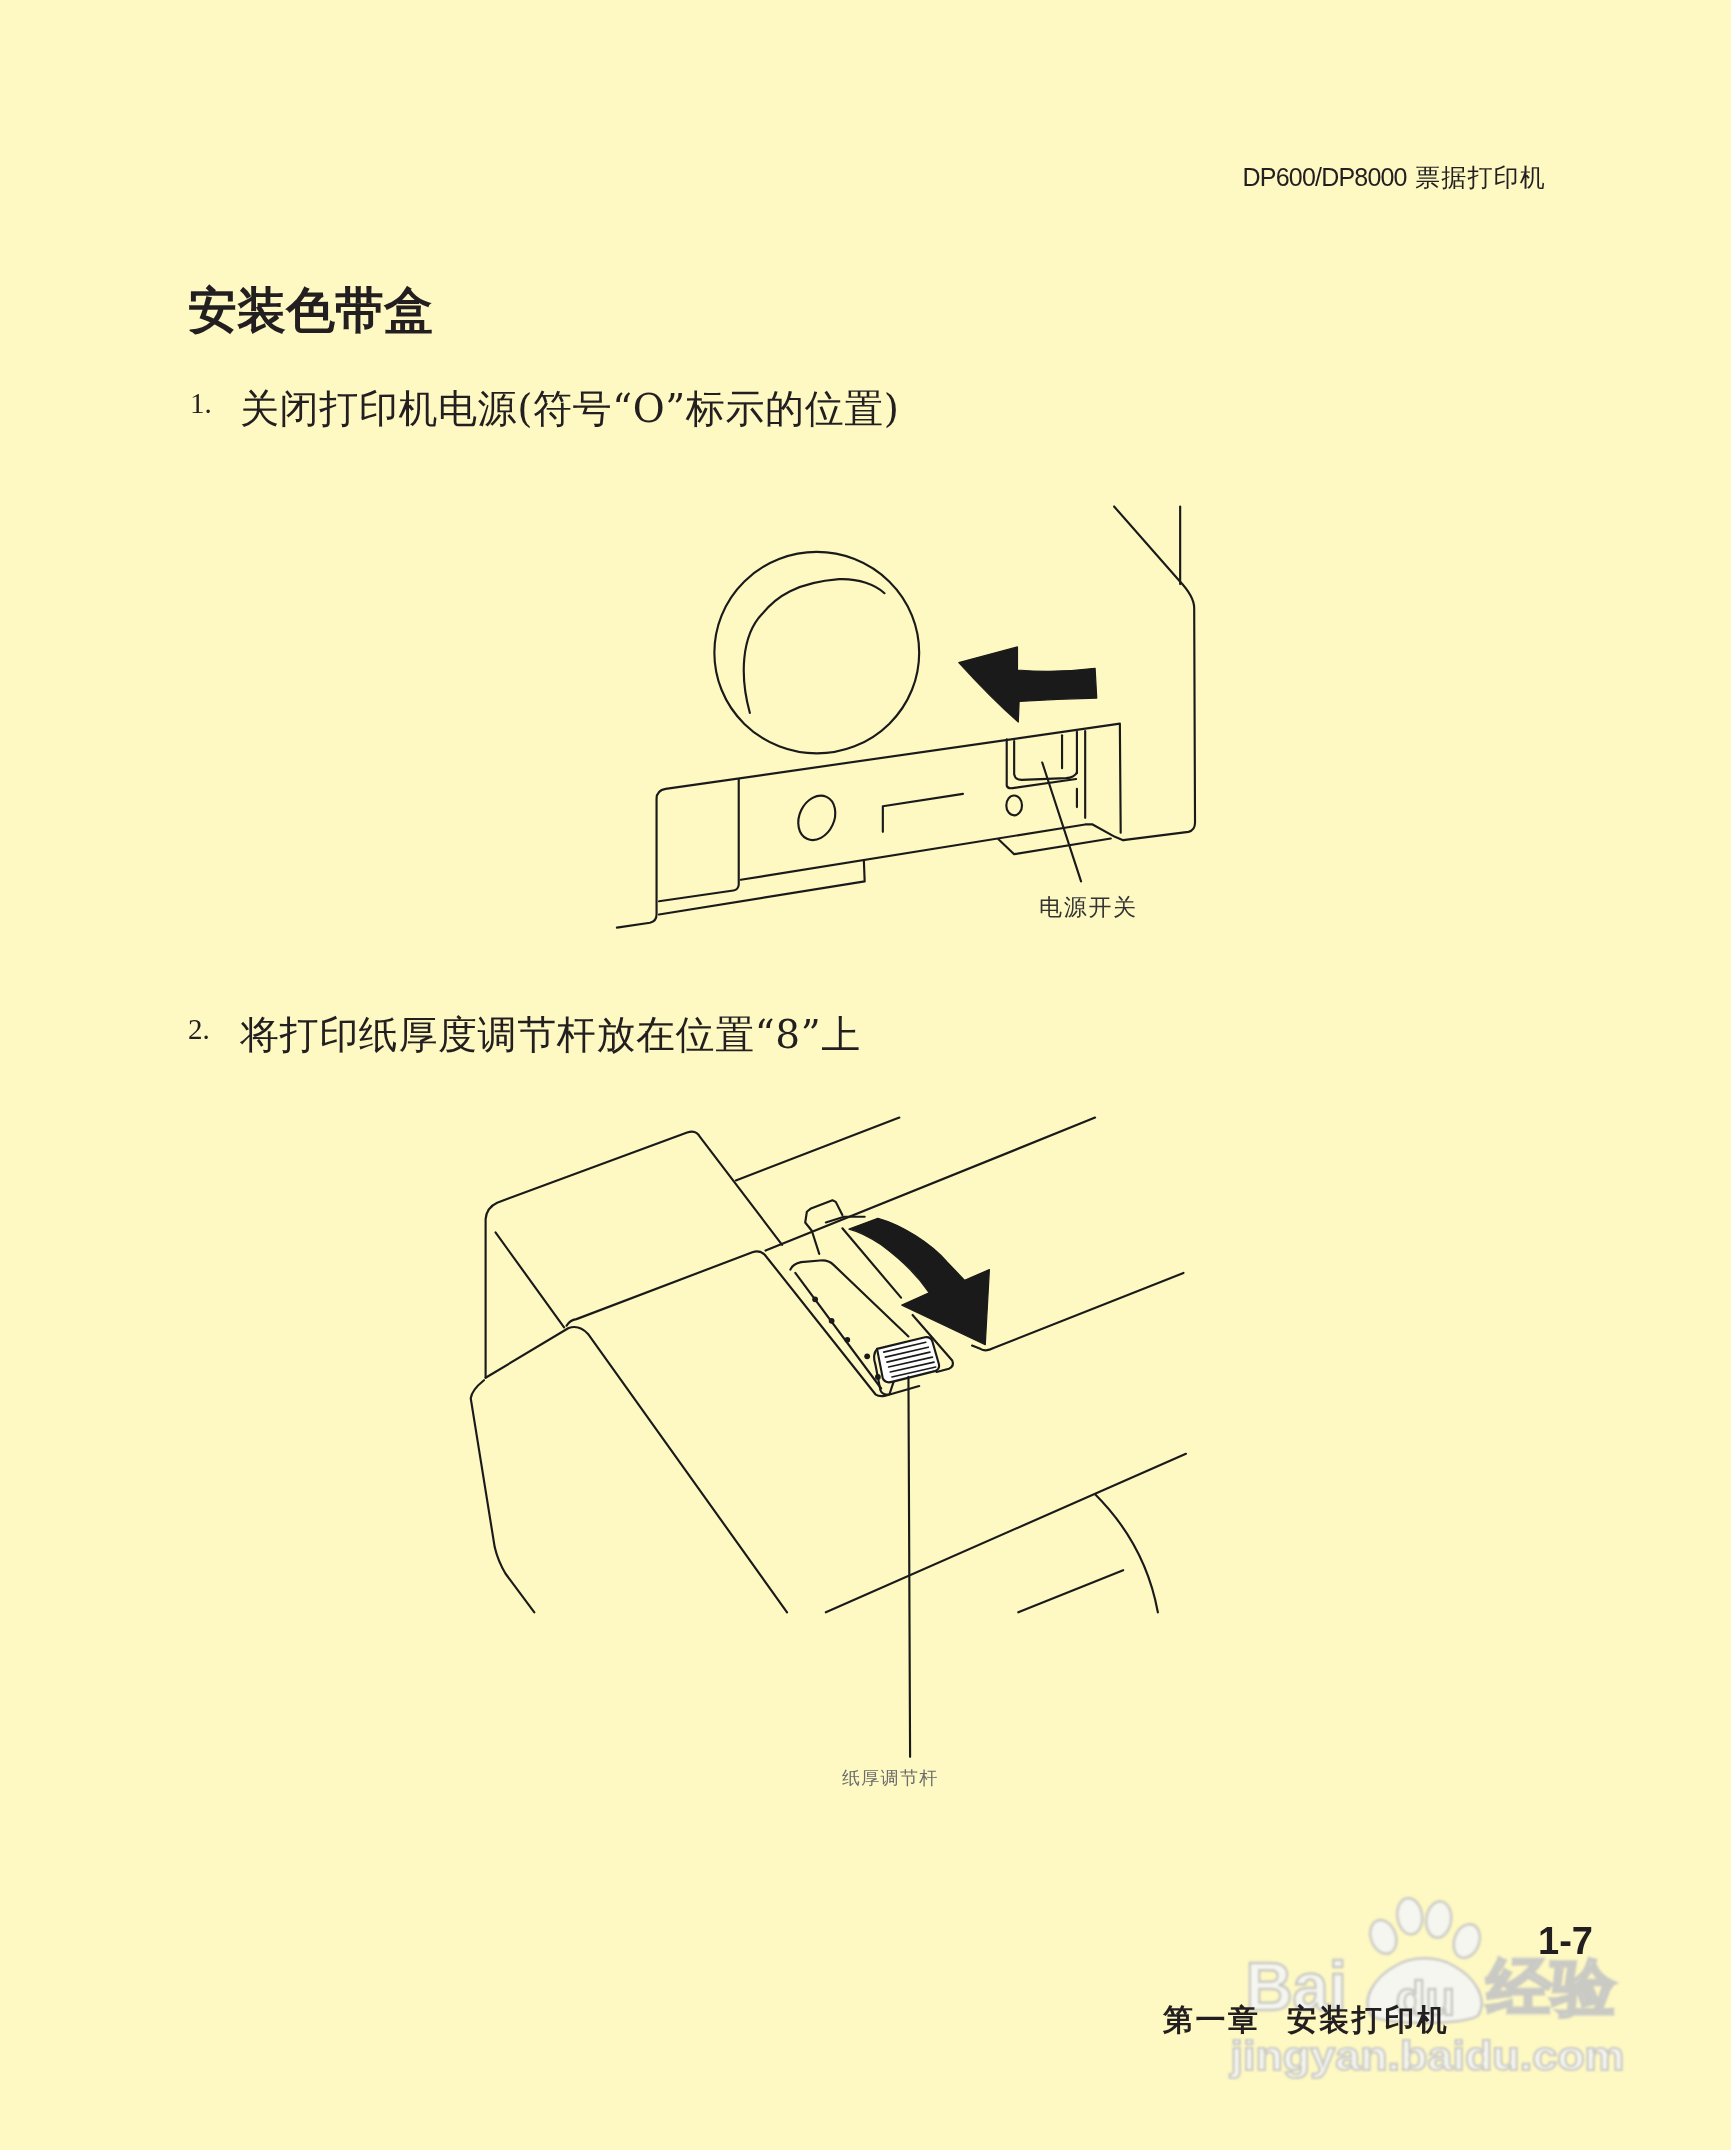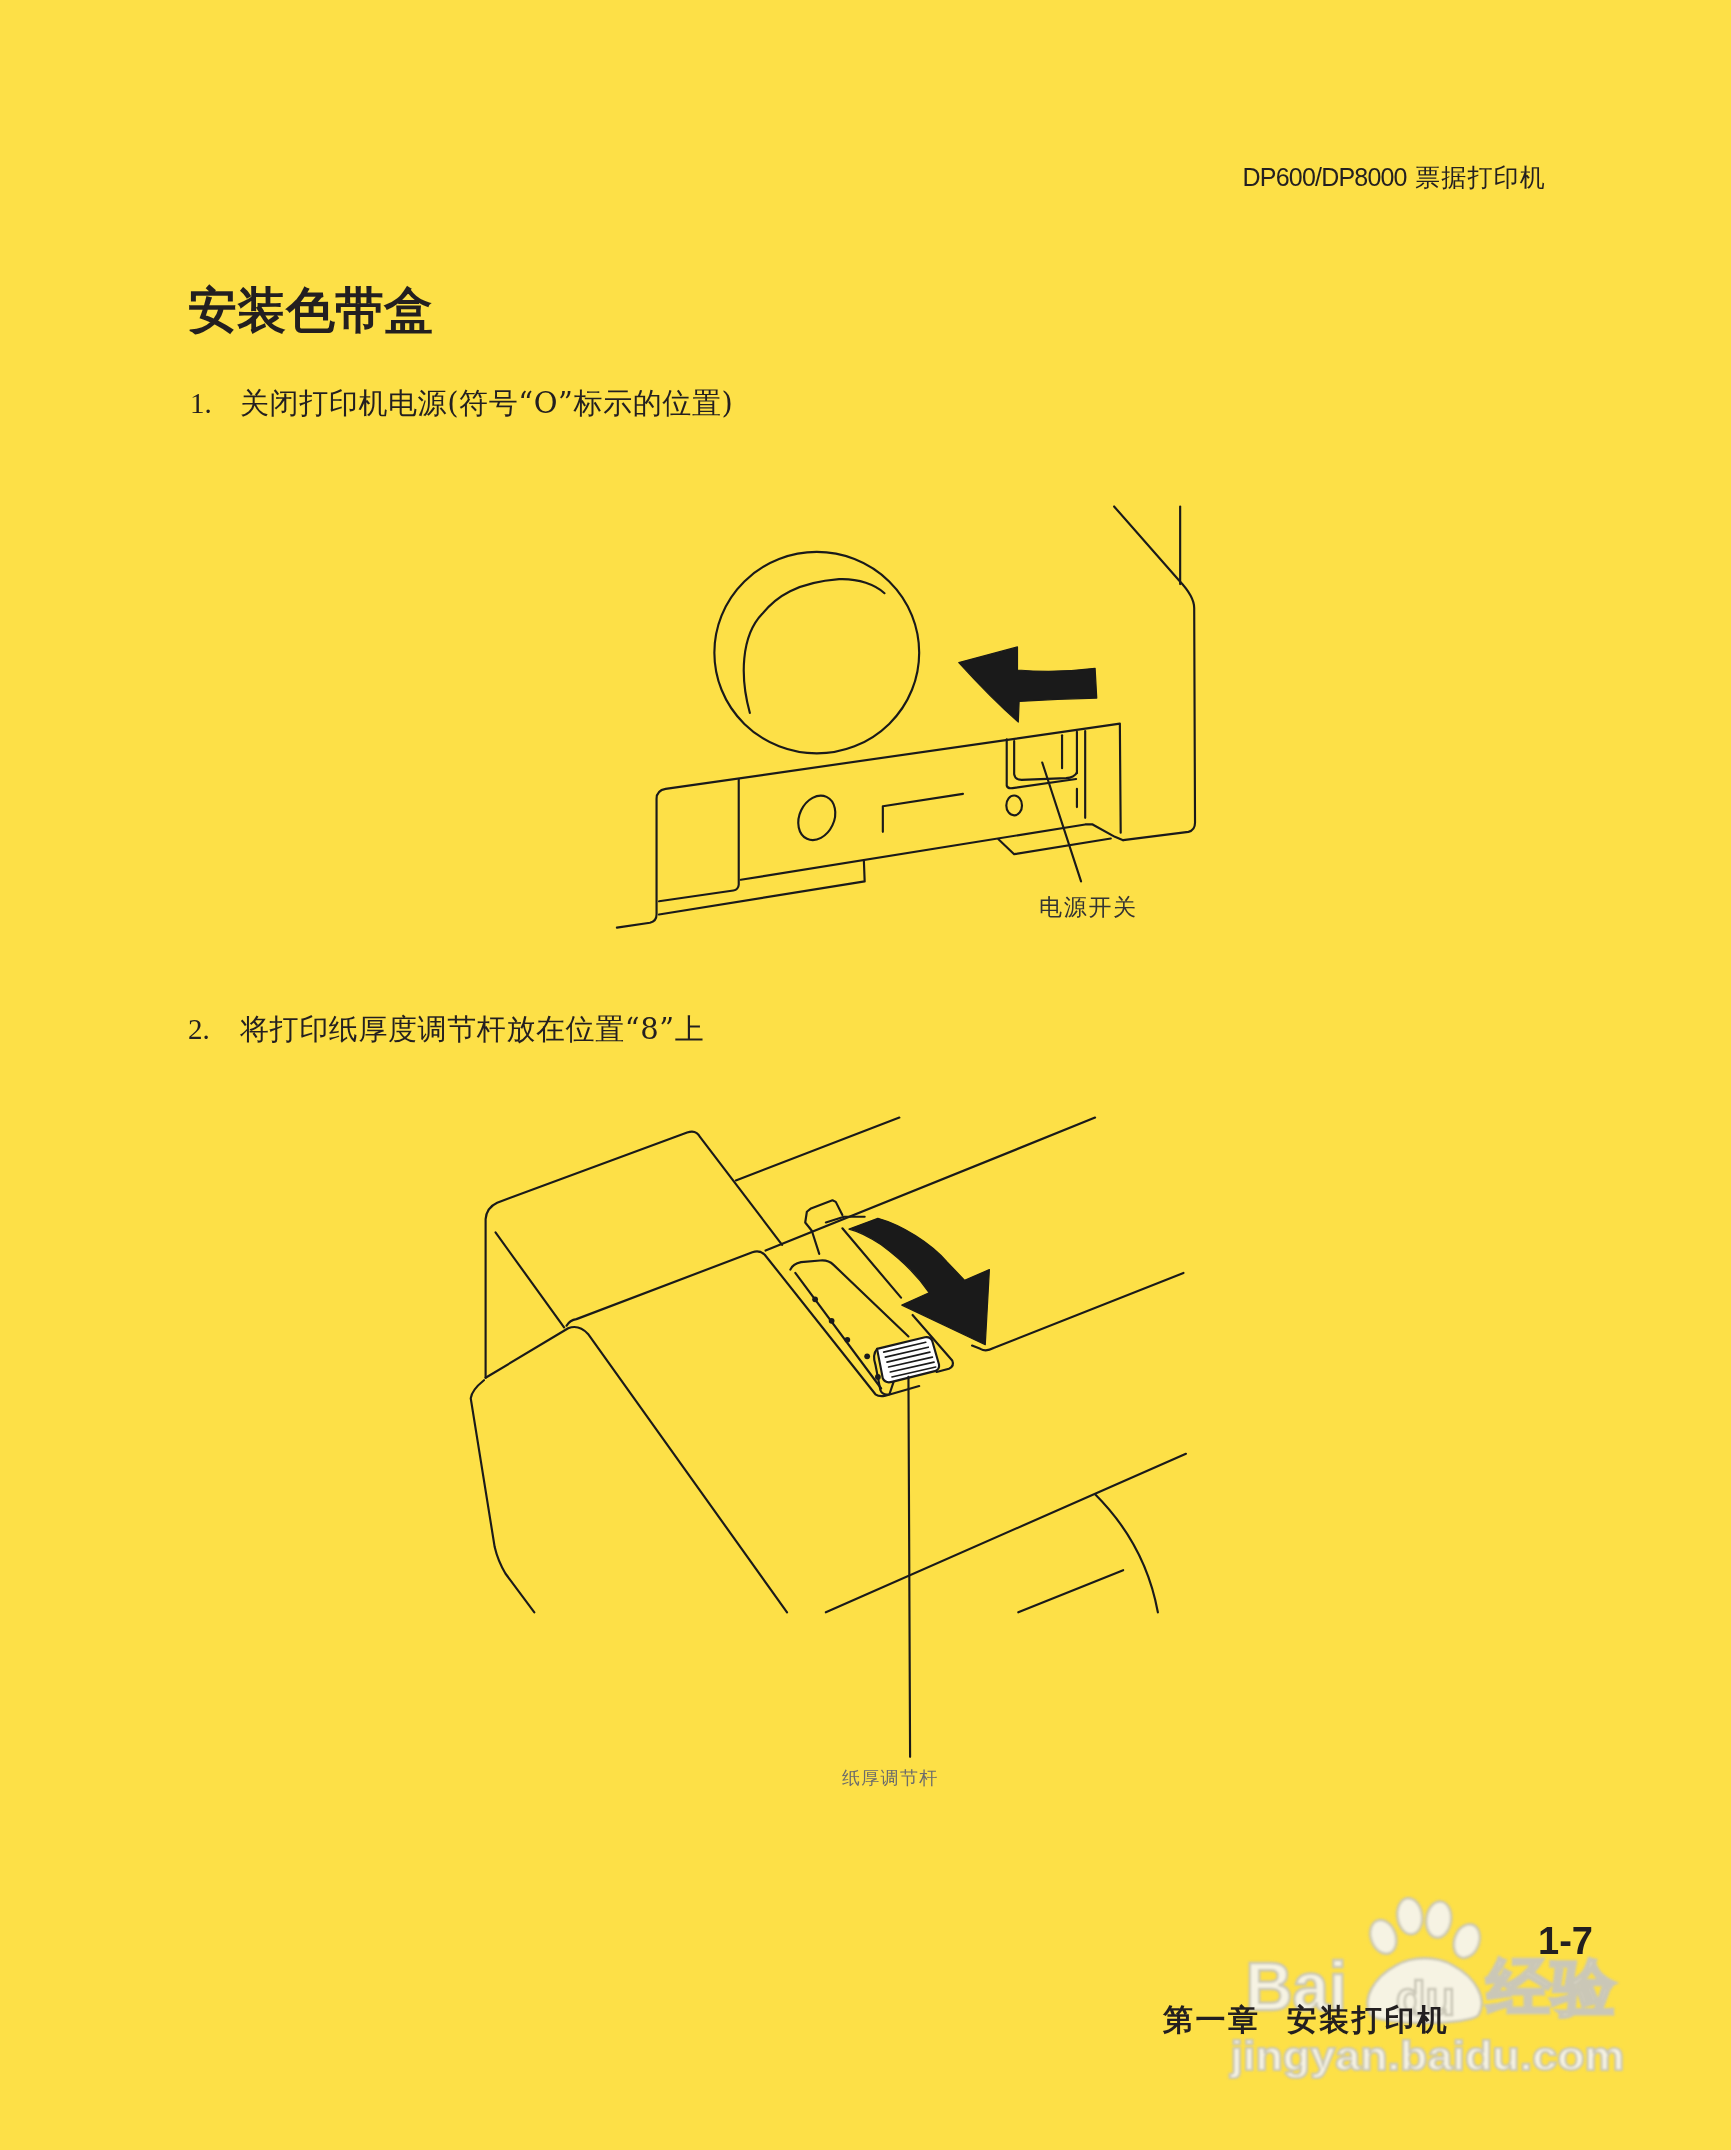--- a/index.html
+++ b/index.html
@@ -1,36 +1,36 @@
 <!DOCTYPE html>
 <html style="font-size:13.2px"><head>
 <meta charset="utf-8">
 <style>
   html, body { margin: 0; padding: 0; background: #ffffff; }
   .page {
     position: relative;
     width: 1731px;
     height: 2151px;
-    background: #fde047;
+    background: #fef9c3;
     overflow: hidden;
     color: #231f20;
   }
   .abs { position: absolute; white-space: nowrap; line-height: 1; }
   .art { position: absolute; left: 0; top: 0; width: 1731px; height: 2151px; }
   .art .ln { fill: none; stroke: #1a1a1a; stroke-width: 2.6; stroke-linecap: round; stroke-linejoin: round; }
   .art .fill { fill: #1a1a1a; stroke: #1a1a1a; stroke-width: 1.5; stroke-linejoin: round; }
 
   .header { right: 185px; top: 165px; font-size: 25px; }
   .header .model { font-family: "Liberation Sans", "DejaVu Sans", sans-serif; letter-spacing: -0.8px; margin-right: 8.3px; }
   .header .product { font-family: "DejaVu Serif", "Liberation Serif", serif; letter-spacing: 1.2px; }
 
   .section-title { left: 188px; top: 286px; font-size: 49px; font-weight: bold; font-family: "DejaVu Sans", "Liberation Sans", sans-serif; }
 
   .step-num { font-size: 29px; font-family: "Liberation Serif", "DejaVu Serif", serif; }
-  .step-text { font-size: 29px; font-family: "DejaVu Serif", "Liberation Serif", serif; letter-spacing: 0.6px; }
+  .step-text { font-size: 39px; font-family: "DejaVu Serif", "Liberation Serif", serif; letter-spacing: 0.6px; }
 
   .callout-1 { left: 1039px; top: 896px; font-size: 23px; letter-spacing: 1.7px; color: #333333; font-family: "DejaVu Serif", "Liberation Serif", serif; text-align: center; }
   .callout-2 { left: 842px; top: 1769px; font-size: 18px; letter-spacing: 1.3px; color: #6b6b6b; font-family: "DejaVu Serif", "Liberation Serif", serif; }
 
   .footer-chapter { left: 1163px; top: 2005px; font-size: 30px; letter-spacing: 2.5px; word-spacing: 13.2px; font-weight: bold; font-family: "DejaVu Sans", "Liberation Sans", sans-serif; text-align: center; }
   .footer-page { left: 1497px; top: 1922px; font-size: 38px; font-weight: bold; font-family: "Liberation Sans", "DejaVu Sans", sans-serif; margin-left: 41px; }
 
   .wm text { font-family: "Liberation Sans", "DejaVu Sans", sans-serif; font-weight: bold; }
 </style>
 </head>

